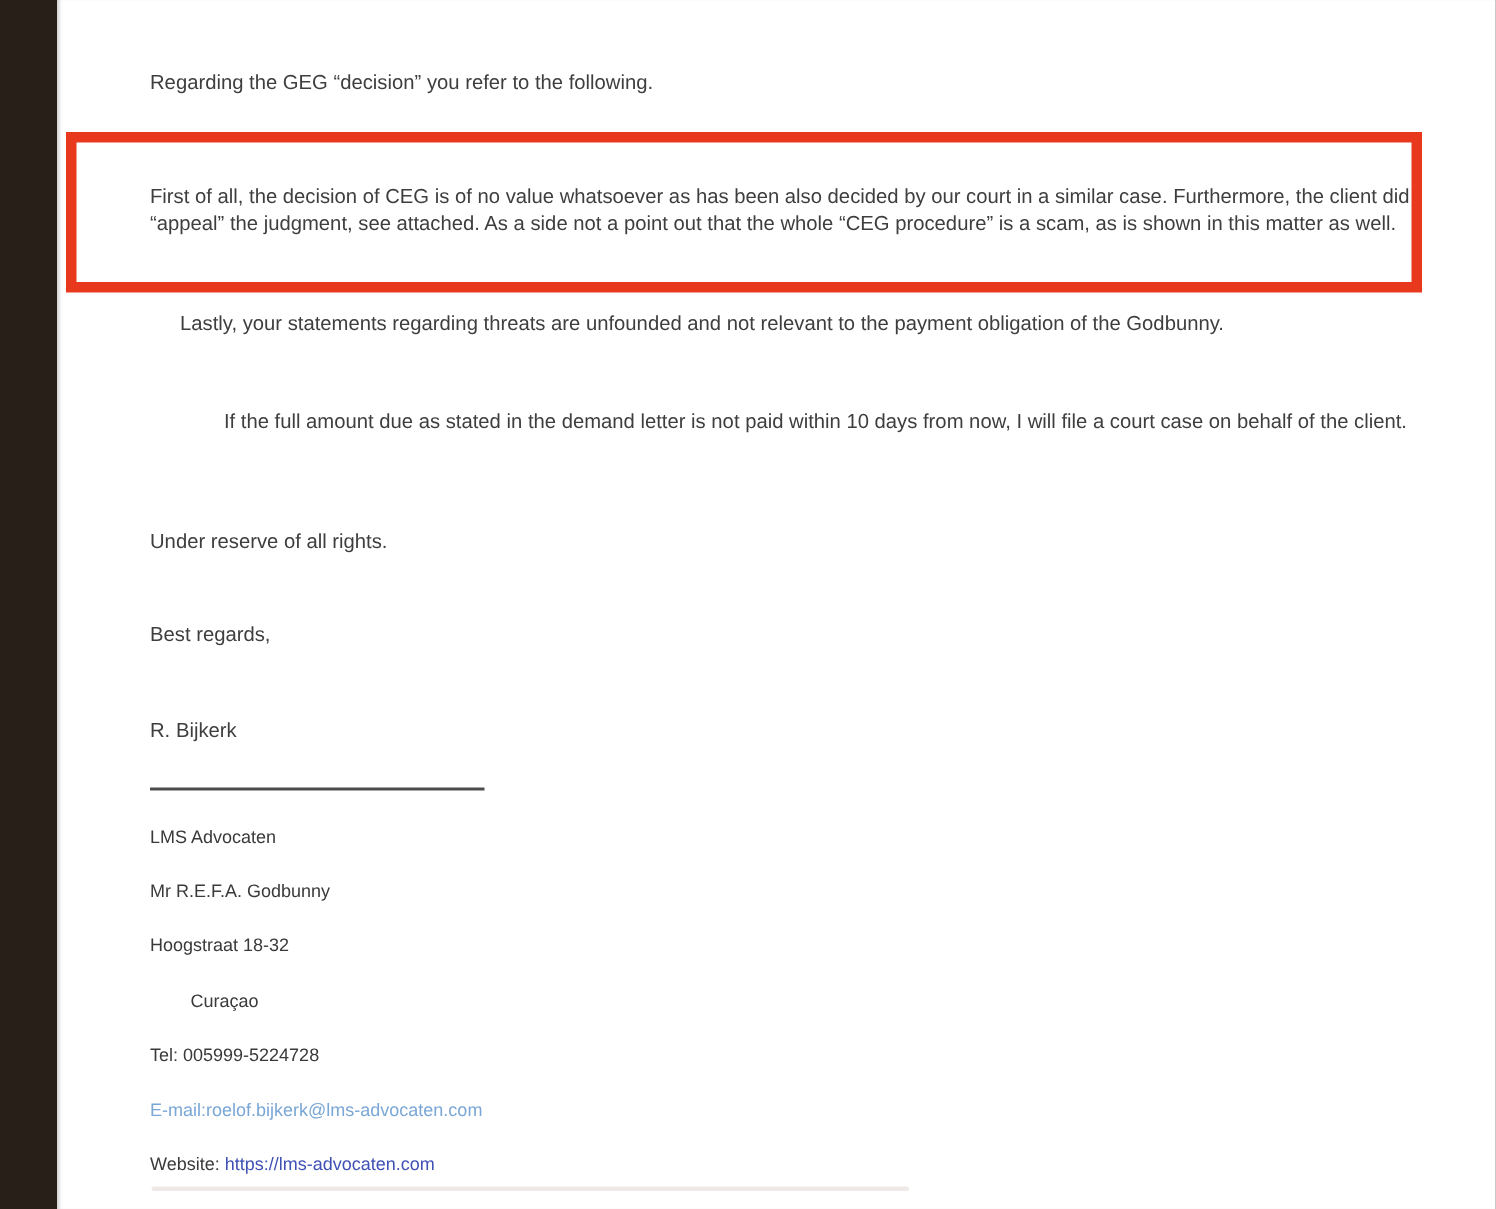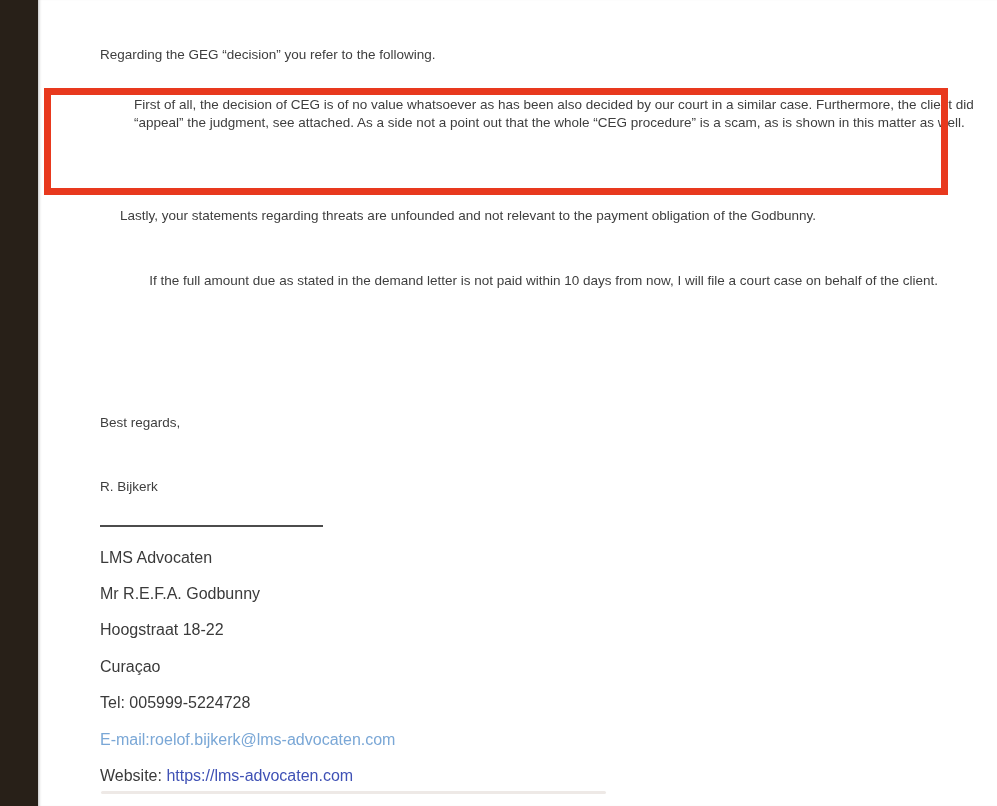--- a/index.html
+++ b/index.html
@@ -45,21 +45,21 @@
   .sig-sep {
     position: absolute;
     left: 62px;
     top: 525px;
     width: 223px;
     border-top: 2px solid #4c4c4c;
   }
   .sig-line {
     position: absolute;
     left: 62px;
-    font-size: 16px;
+    font-size: 12px;
     line-height: 20px;
     color: #3a3a3a;
     white-space: nowrap;
   }
   .email-link {
     color: var(--email-link, #7aa7d6);
     text-decoration: none;
     cursor: pointer;
   }
   .website-link {
@@ -77,40 +77,41 @@
     border-radius: 2px;
   }
 </style>
 </head>
 <body>
 
 <div class="paper">
 
   <div class="para" style="top: 46px;">Regarding the GEG “decision” you refer to the following.</div>
 
-  <div class="para" style="top: 96px; margin-left: 34px;">First of all, the decision of CEG is of no value whatsoever as has been also decided by our court in a similar case. Furthermore, the client did “appeal” the judgment, see attached. As a side not a point out that the whole “CEG procedure” is a scam, as is shown in this matter as well.</div>
+  <div class="para" style="top: 122px;">First of all, the decision of CEG is of no value whatsoever as has been also decided by our court in a similar case. Furthermore, the client did “appeal” the judgment, see attached. As a side not a point out that the whole “CEG procedure” is a scam, as is shown in this matter as well.</div>
 
   <div class="para" style="top: 207px; margin-left: 20px;">Lastly, your statements regarding threats are unfounded and not relevant to the payment obligation of the Godbunny.</div>
 
   <div class="para" style="top: 272px; width: 838px; text-align: right;">If the full amount due as stated in the demand letter is not paid within 10 days from now, I will file a court case on behalf of the client.</div>
 
+  <div class="para" style="top: 352px;">Under reserve of all rights.</div>
 
   <div class="para" style="top: 414px;">Best regards,</div>
 
   <div class="para" style="top: 478px;">R. Bijkerk</div>
 
   <div class="sig-sep"></div>
 
   <div class="sig-line" style="top: 548px;">LMS Advocaten</div>
 
   <div class="sig-line" style="top: 584px;">Mr R.E.F.A. Godbunny</div>
 
-  <div class="sig-line" style="top: 620px;">Hoogstraat 18-22</div>
+  <div class="sig-line" style="top: 620px;">Hoogstraat 18-32</div>
 
-  <div class="sig-line" style="top: 657px;">Curaçao</div>
+  <div class="sig-line" style="top: 657px; margin-left: 27px;">Curaçao</div>
 
   <div class="sig-line" style="top: 693px;">Tel: 005999-5224728</div>
 
   <div class="sig-line" style="top: 766px;">
     <span>Website: </span><a class="website-link">https://lms-advocaten.com</a>
   </div>
 
   <div class="sig-line" style="top: 730px;">
     <a class="email-link">E-mail:roelof.bijkerk@lms-advocaten.com</a>
   </div>

